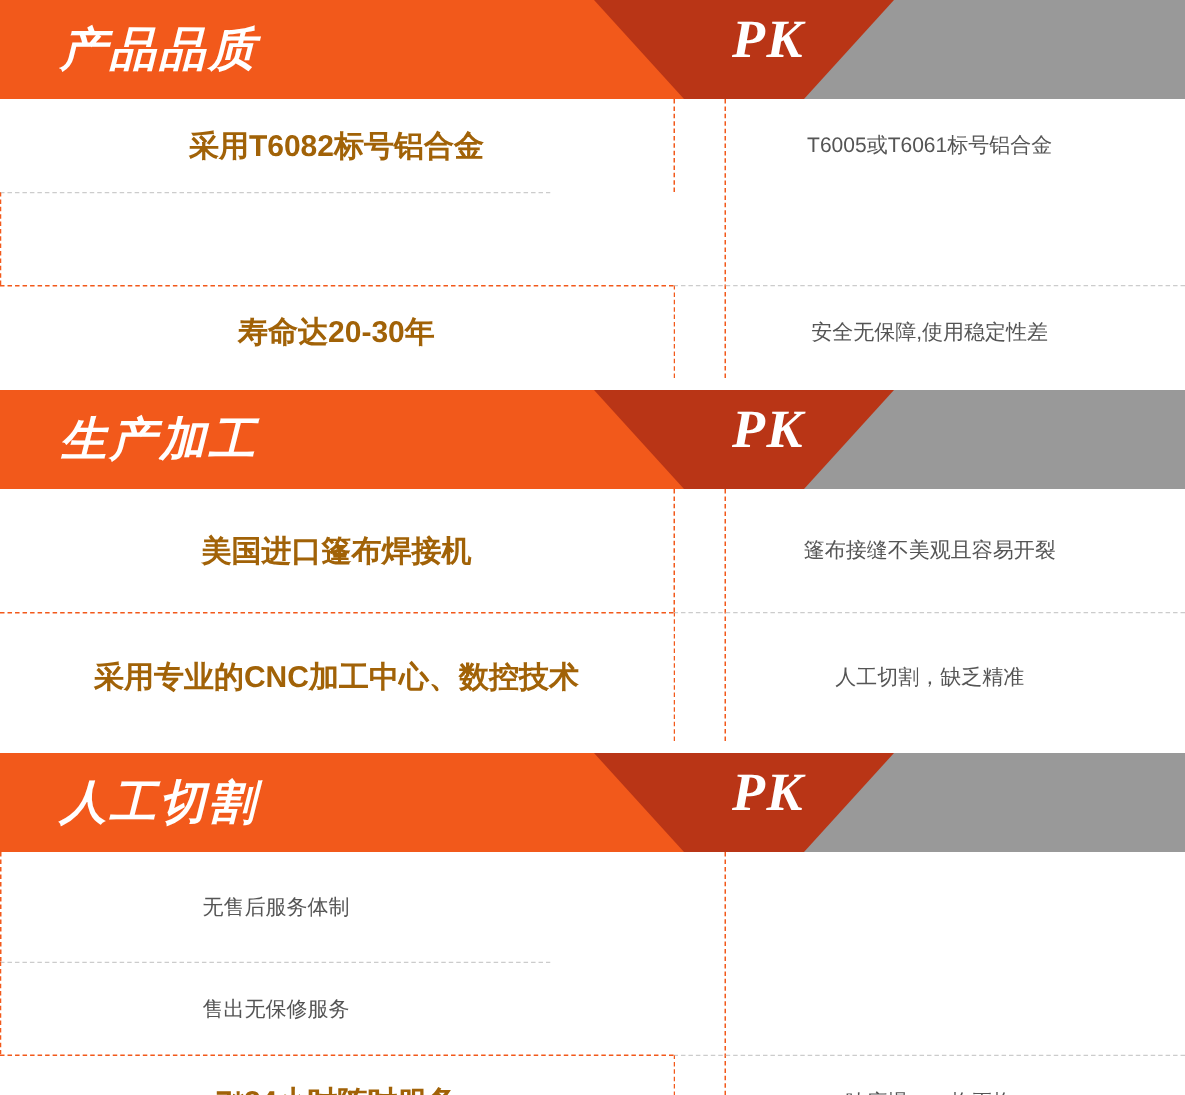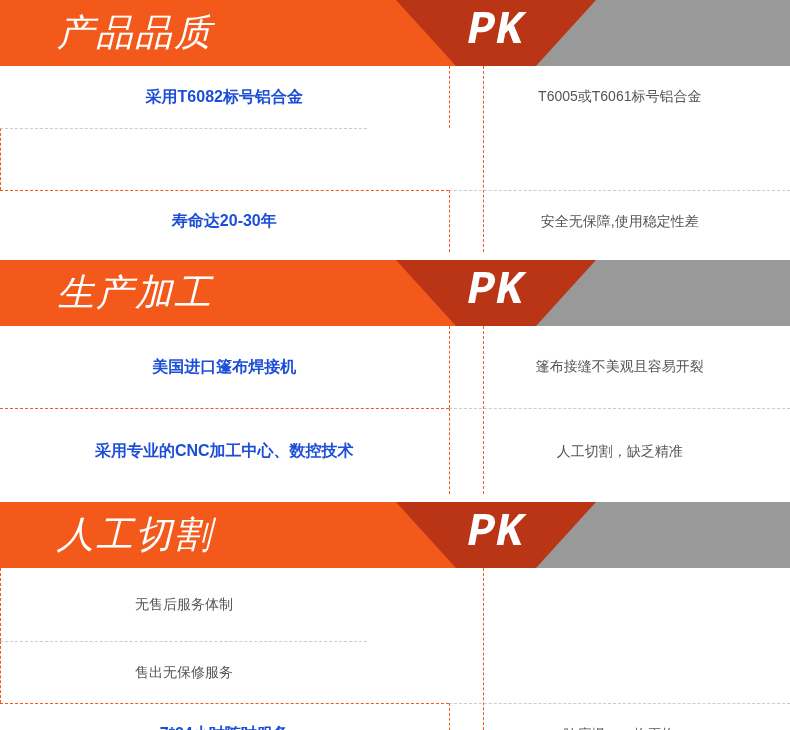--- a/index.html
+++ b/index.html
@@ -39,25 +39,25 @@
     display: flex;
     align-items: center;
     position: relative;
   }
   .band-right {
     width: 307px;
     background: #999999;
   }
   .band-title {
     color: #ffffff;
-    font-size: 37px;
-    font-weight: normal;
+    font-size: 31px;
+    font-weight: bold;
     font-style: italic;
     letter-spacing: 2px;
-    padding-left: 57px;
+    padding-left: 40px;
     white-space: nowrap;
   }
   
   .pk-wrap {
     position: absolute;
     left: 396px;
     top: 0;
     width: 200px;
     height: 110px;
     pointer-events: none;
@@ -67,29 +67,29 @@
     left: 0;
     top: 0;
     width: 0;
     height: 0;
     border-left: 100px solid transparent;
     border-right: 100px solid transparent;
     border-top: 110px solid #b93516;
   }
   .pk-text {
     position: absolute;
-    left: 0;
+    left: 16px;
     top: 5px;
     width: 200px;
     text-align: center;
     color: #ffffff;
-    font-size: 46px;
+    font-size: 36px;
     font-weight: bold;
     font-style: italic;
-    font-family: Liberation Mono, monospace;
+    font-family: Liberation Serif, serif;
     letter-spacing: 1px;
   }
 
   
   .rows {
     position: relative;
   }
   .row {
     display: flex;
     position: relative;
@@ -100,22 +100,22 @@
     border-top: 1px dashed #f2591b;
   }
   .row + .row .cell-right {
     border-top-color: #cccccc;
   }
   .cell-left {
     width: 483px;
     display: flex;
     align-items: center;
     justify-content: center;
-    color: #1d4ed8;
-    font-size: 16px;
+    color: #a16207;
+    font-size: 20px;
     font-weight: bold;
     text-align: center;
     box-sizing: border-box;
     padding: 4px 14px;
   }
   .cell-right {
     width: 367px;
     display: flex;
     align-items: center;
     justify-content: center;

